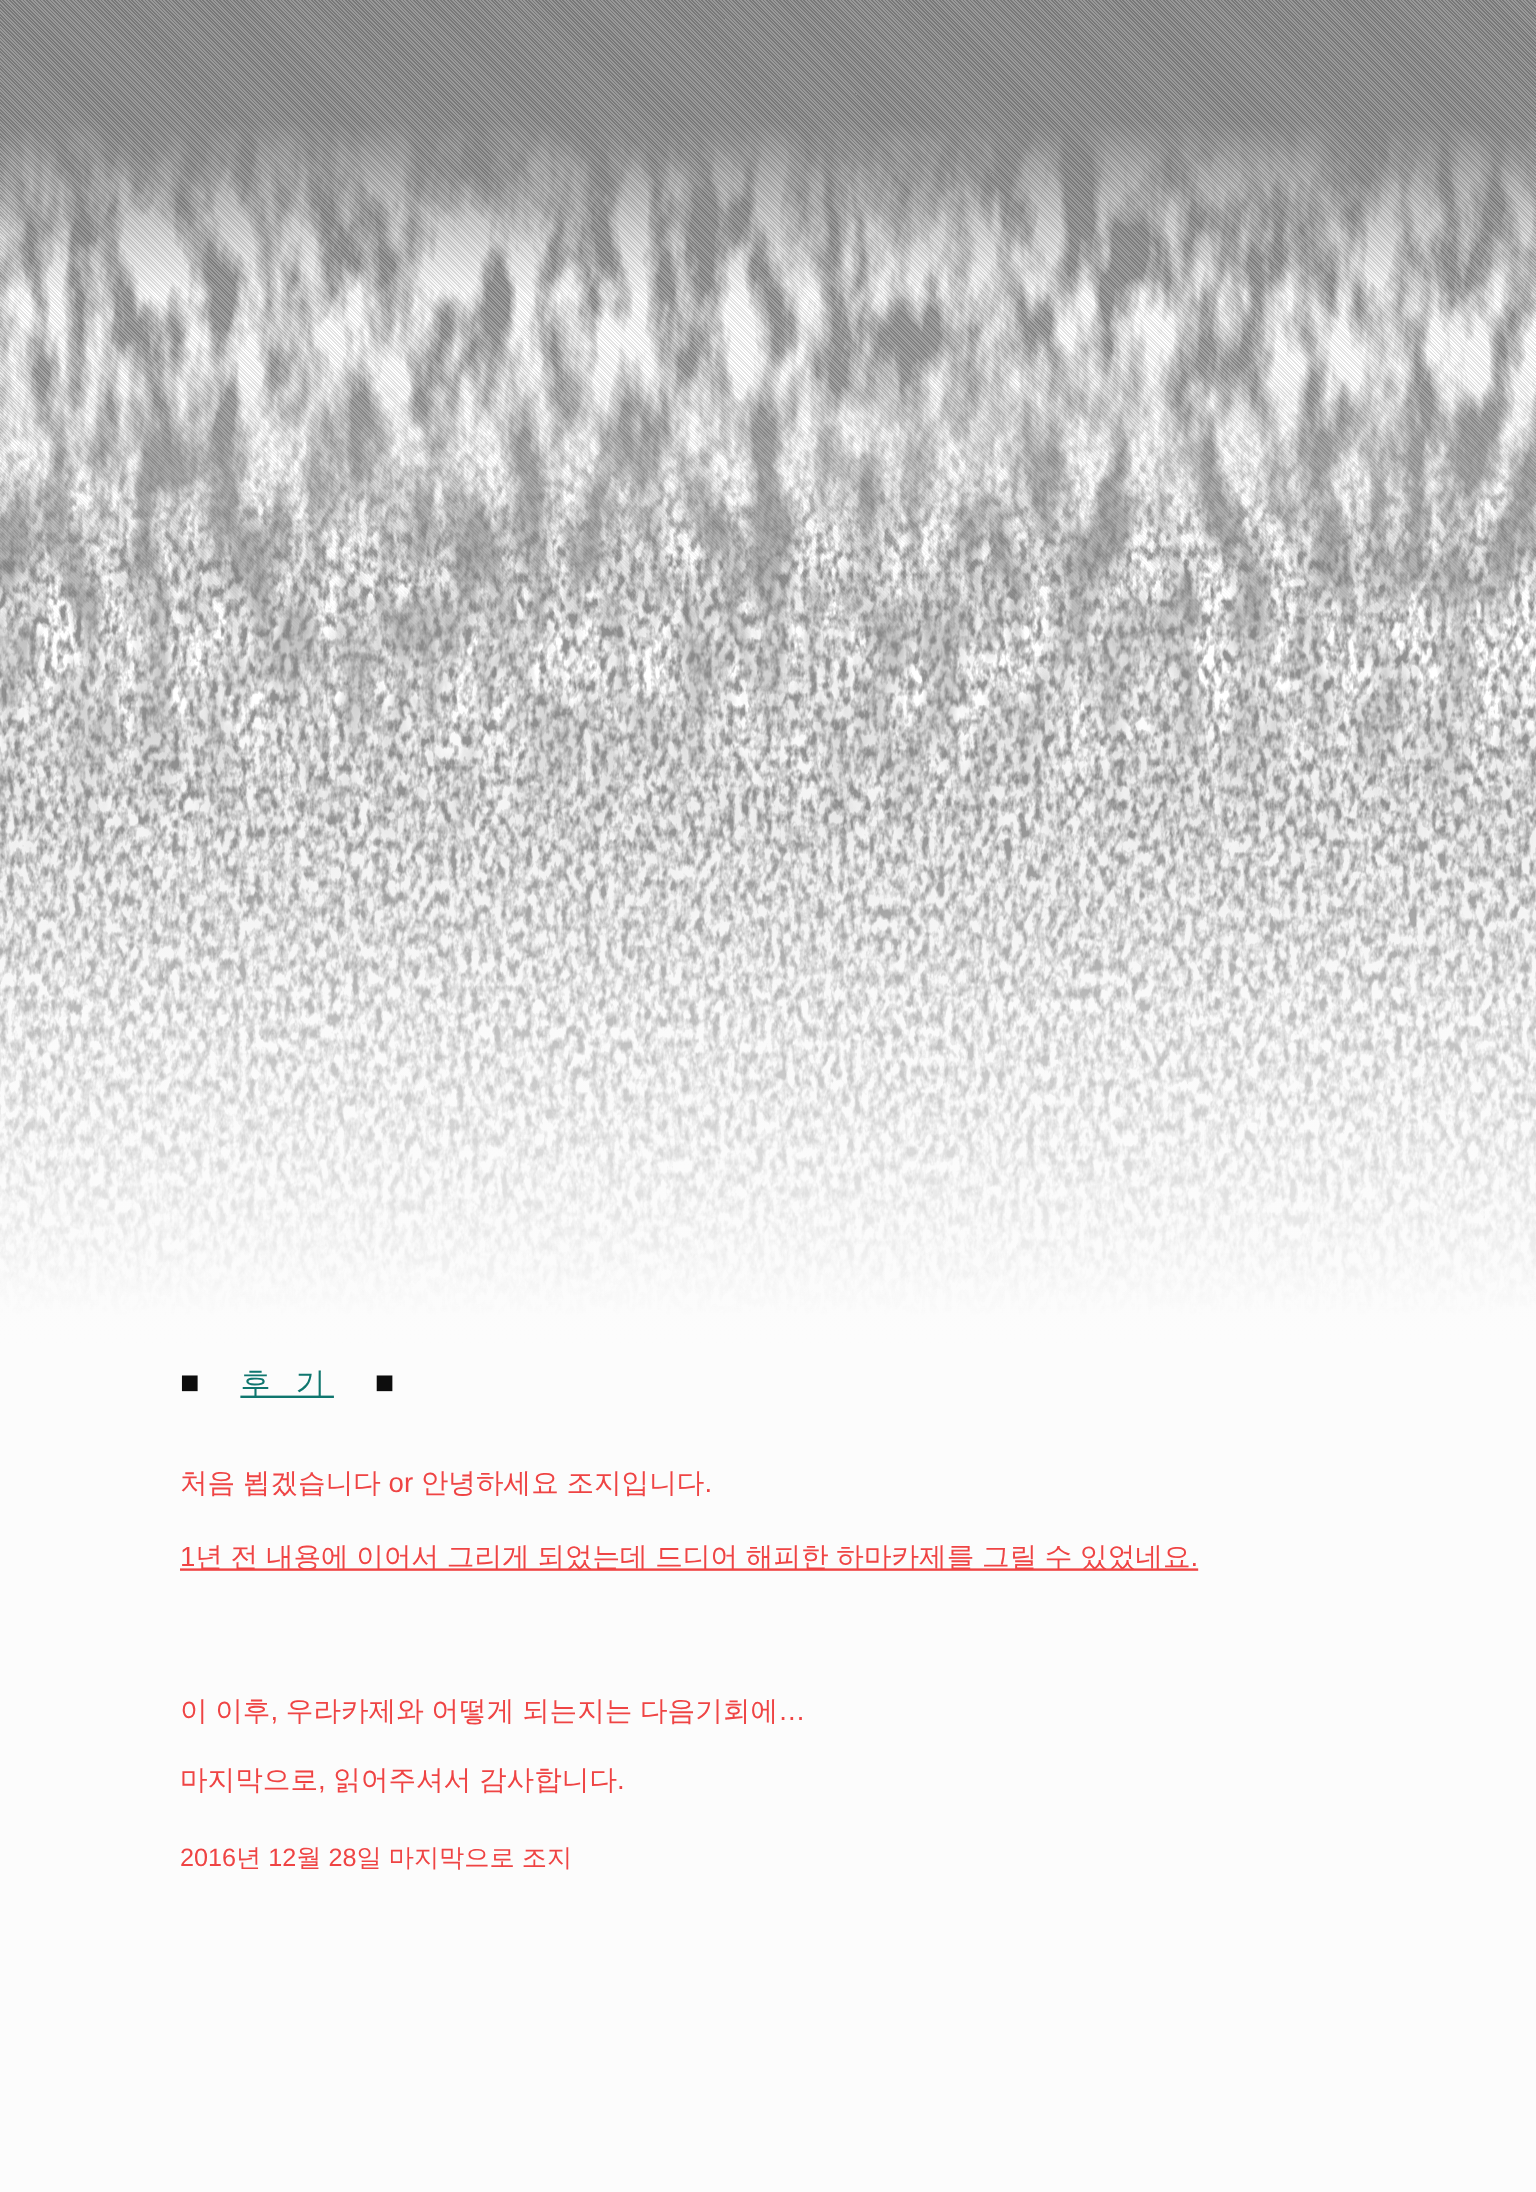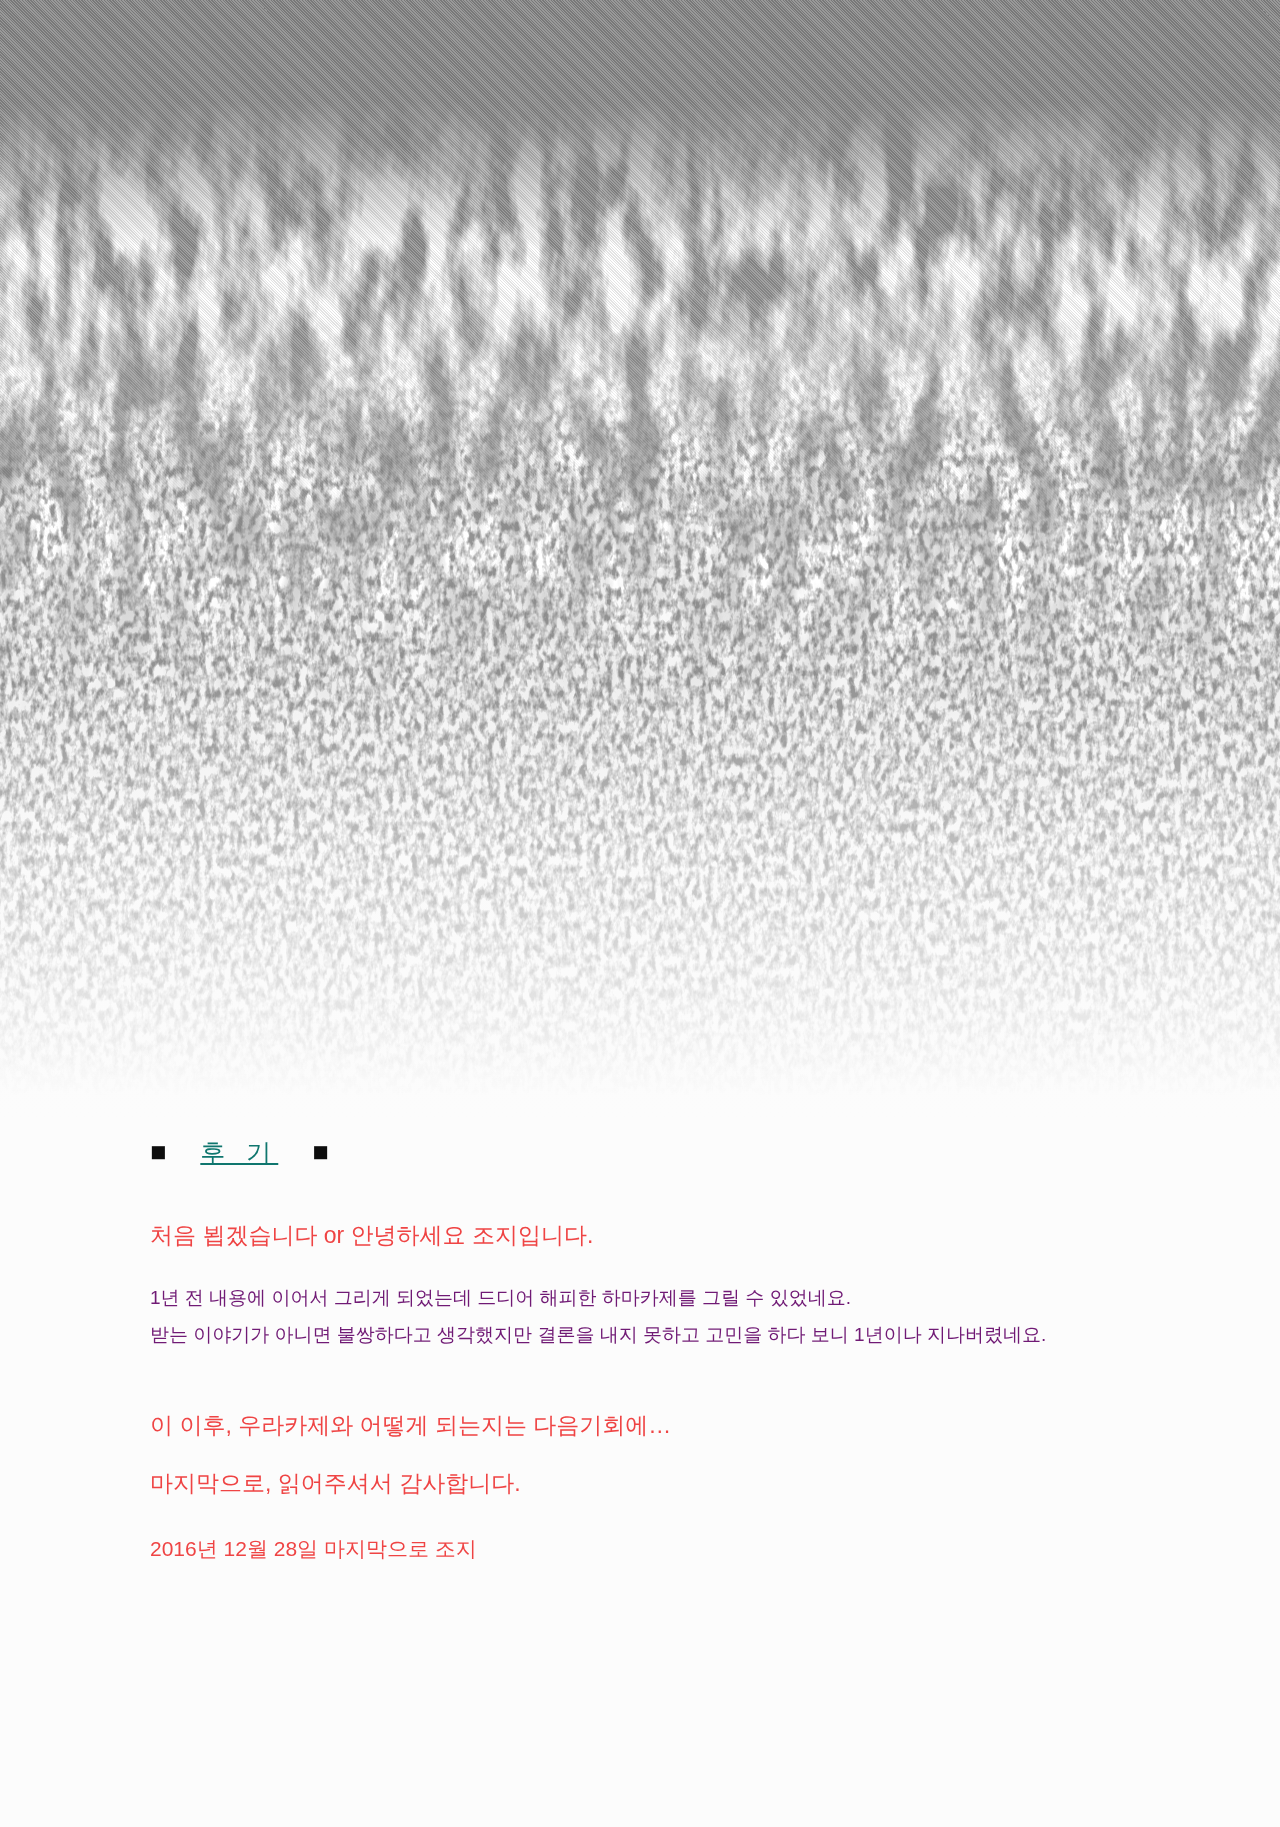--- a/index.html
+++ b/index.html
@@ -67,24 +67,25 @@
     left: 150px;
     font-size: 23px;
     line-height: 1.2;
     white-space: nowrap;
     color: #ef4444;
   }
   .greeting   { top: 1222px; }
   .body-par   {
     position: absolute;
     left: 150px; top: 1279px;
-    font-size: 19px;
+    font-size: 23px;
     line-height: 37px;
     white-space: nowrap;
-    color: #701a75;
+    color: #ef4444;
+    text-decoration: underline;
   }
   .next-time  { top: 1412px; }
   .closing    { top: 1470px; }
   .date-sig   { top: 1536px; font-size: 21px; }
   .page-number {
     position: absolute;
     left: 1248px; top: 1864px;
     font-size: 21px;
     color: #222;
     white-space: nowrap;
@@ -135,21 +136,20 @@
   <div class="afterword-heading">
     <span class="marker">■</span>
     <span class="heading-title">후 기</span>
     <span class="marker">■</span>
   </div>
 
   <div class="txt-line greeting">처음 뵙겠습니다 or 안녕하세요 조지입니다.</div>
 
   <div class="body-par">
     <div>1년 전 내용에 이어서 그리게 되었는데 드디어 해피한 하마카제를 그릴 수 있었네요.</div>
-    <div>받는 이야기가 아니면 불쌍하다고 생각했지만 결론을 내지 못하고 고민을 하다 보니 1년이나 지나버렸네요.</div>
   </div>
 
   <div class="txt-line closing">마지막으로, 읽어주셔서 감사합니다.</div>
 
   <div class="txt-line next-time">이 이후, 우라카제와 어떻게 되는지는 다음기회에…</div>
 
   <div class="txt-line date-sig">2016년 12월 28일 마지막으로 조지</div>
 
   <div class="page-number">21</div>
 

